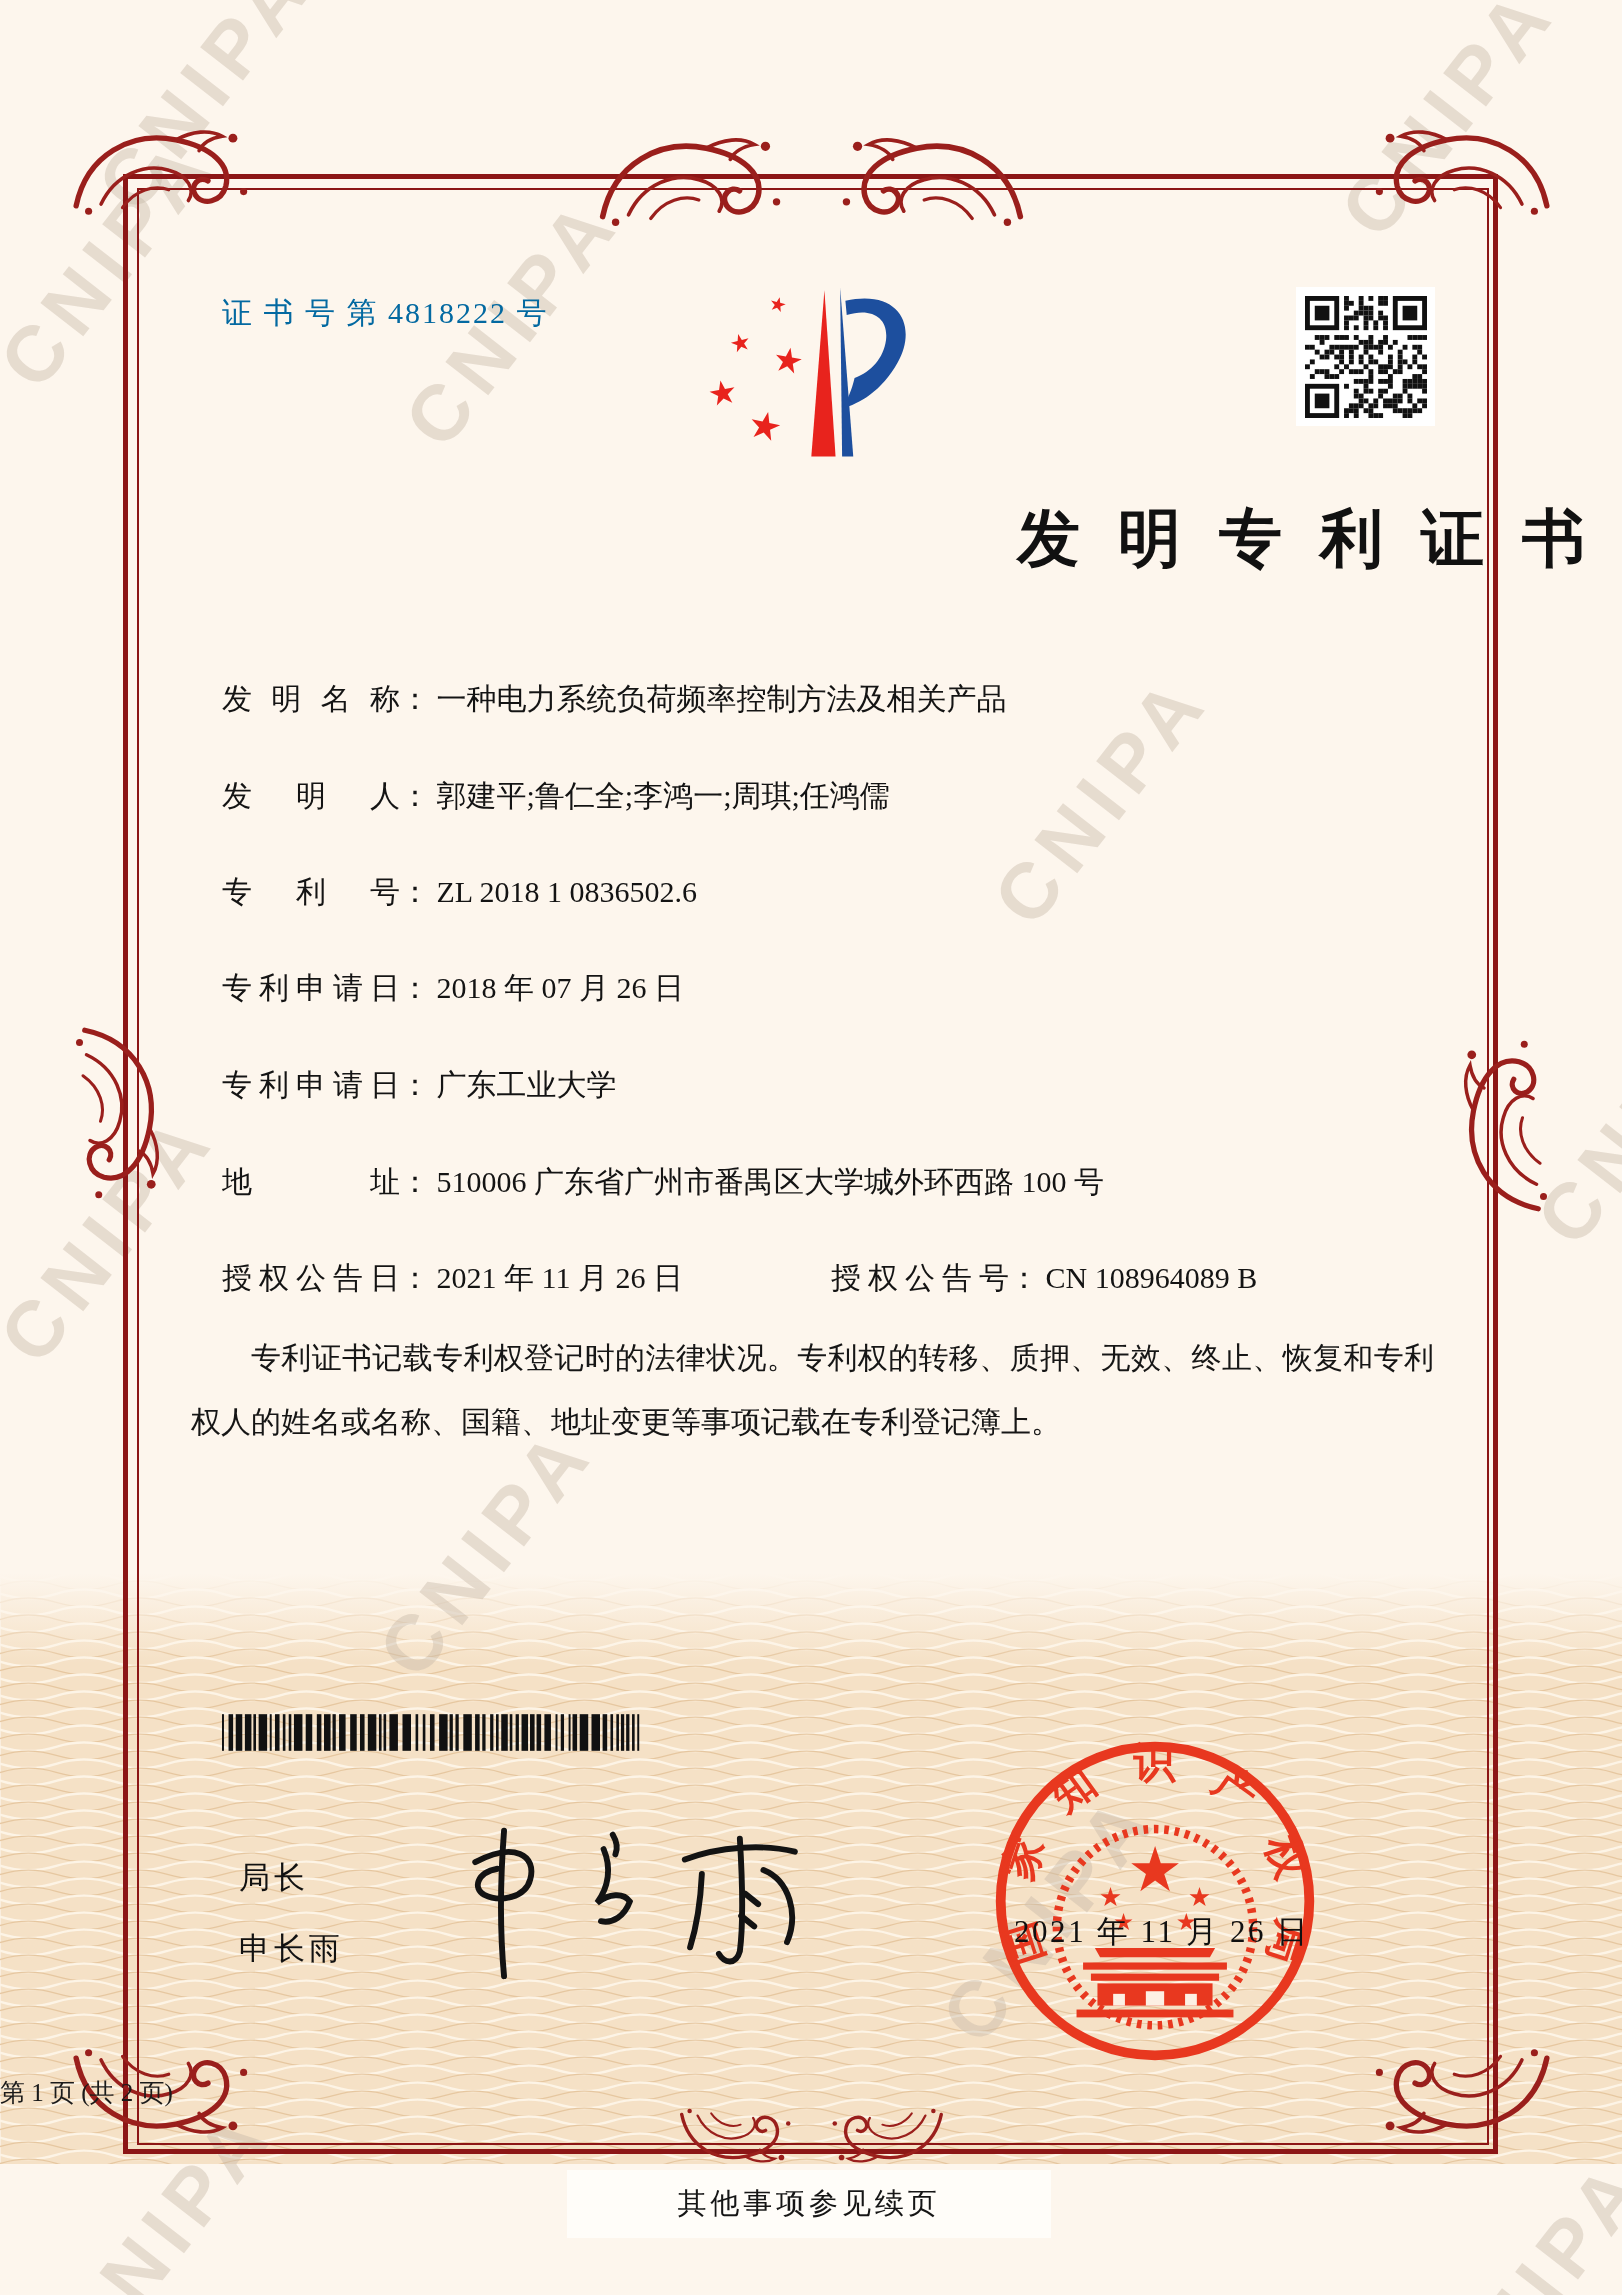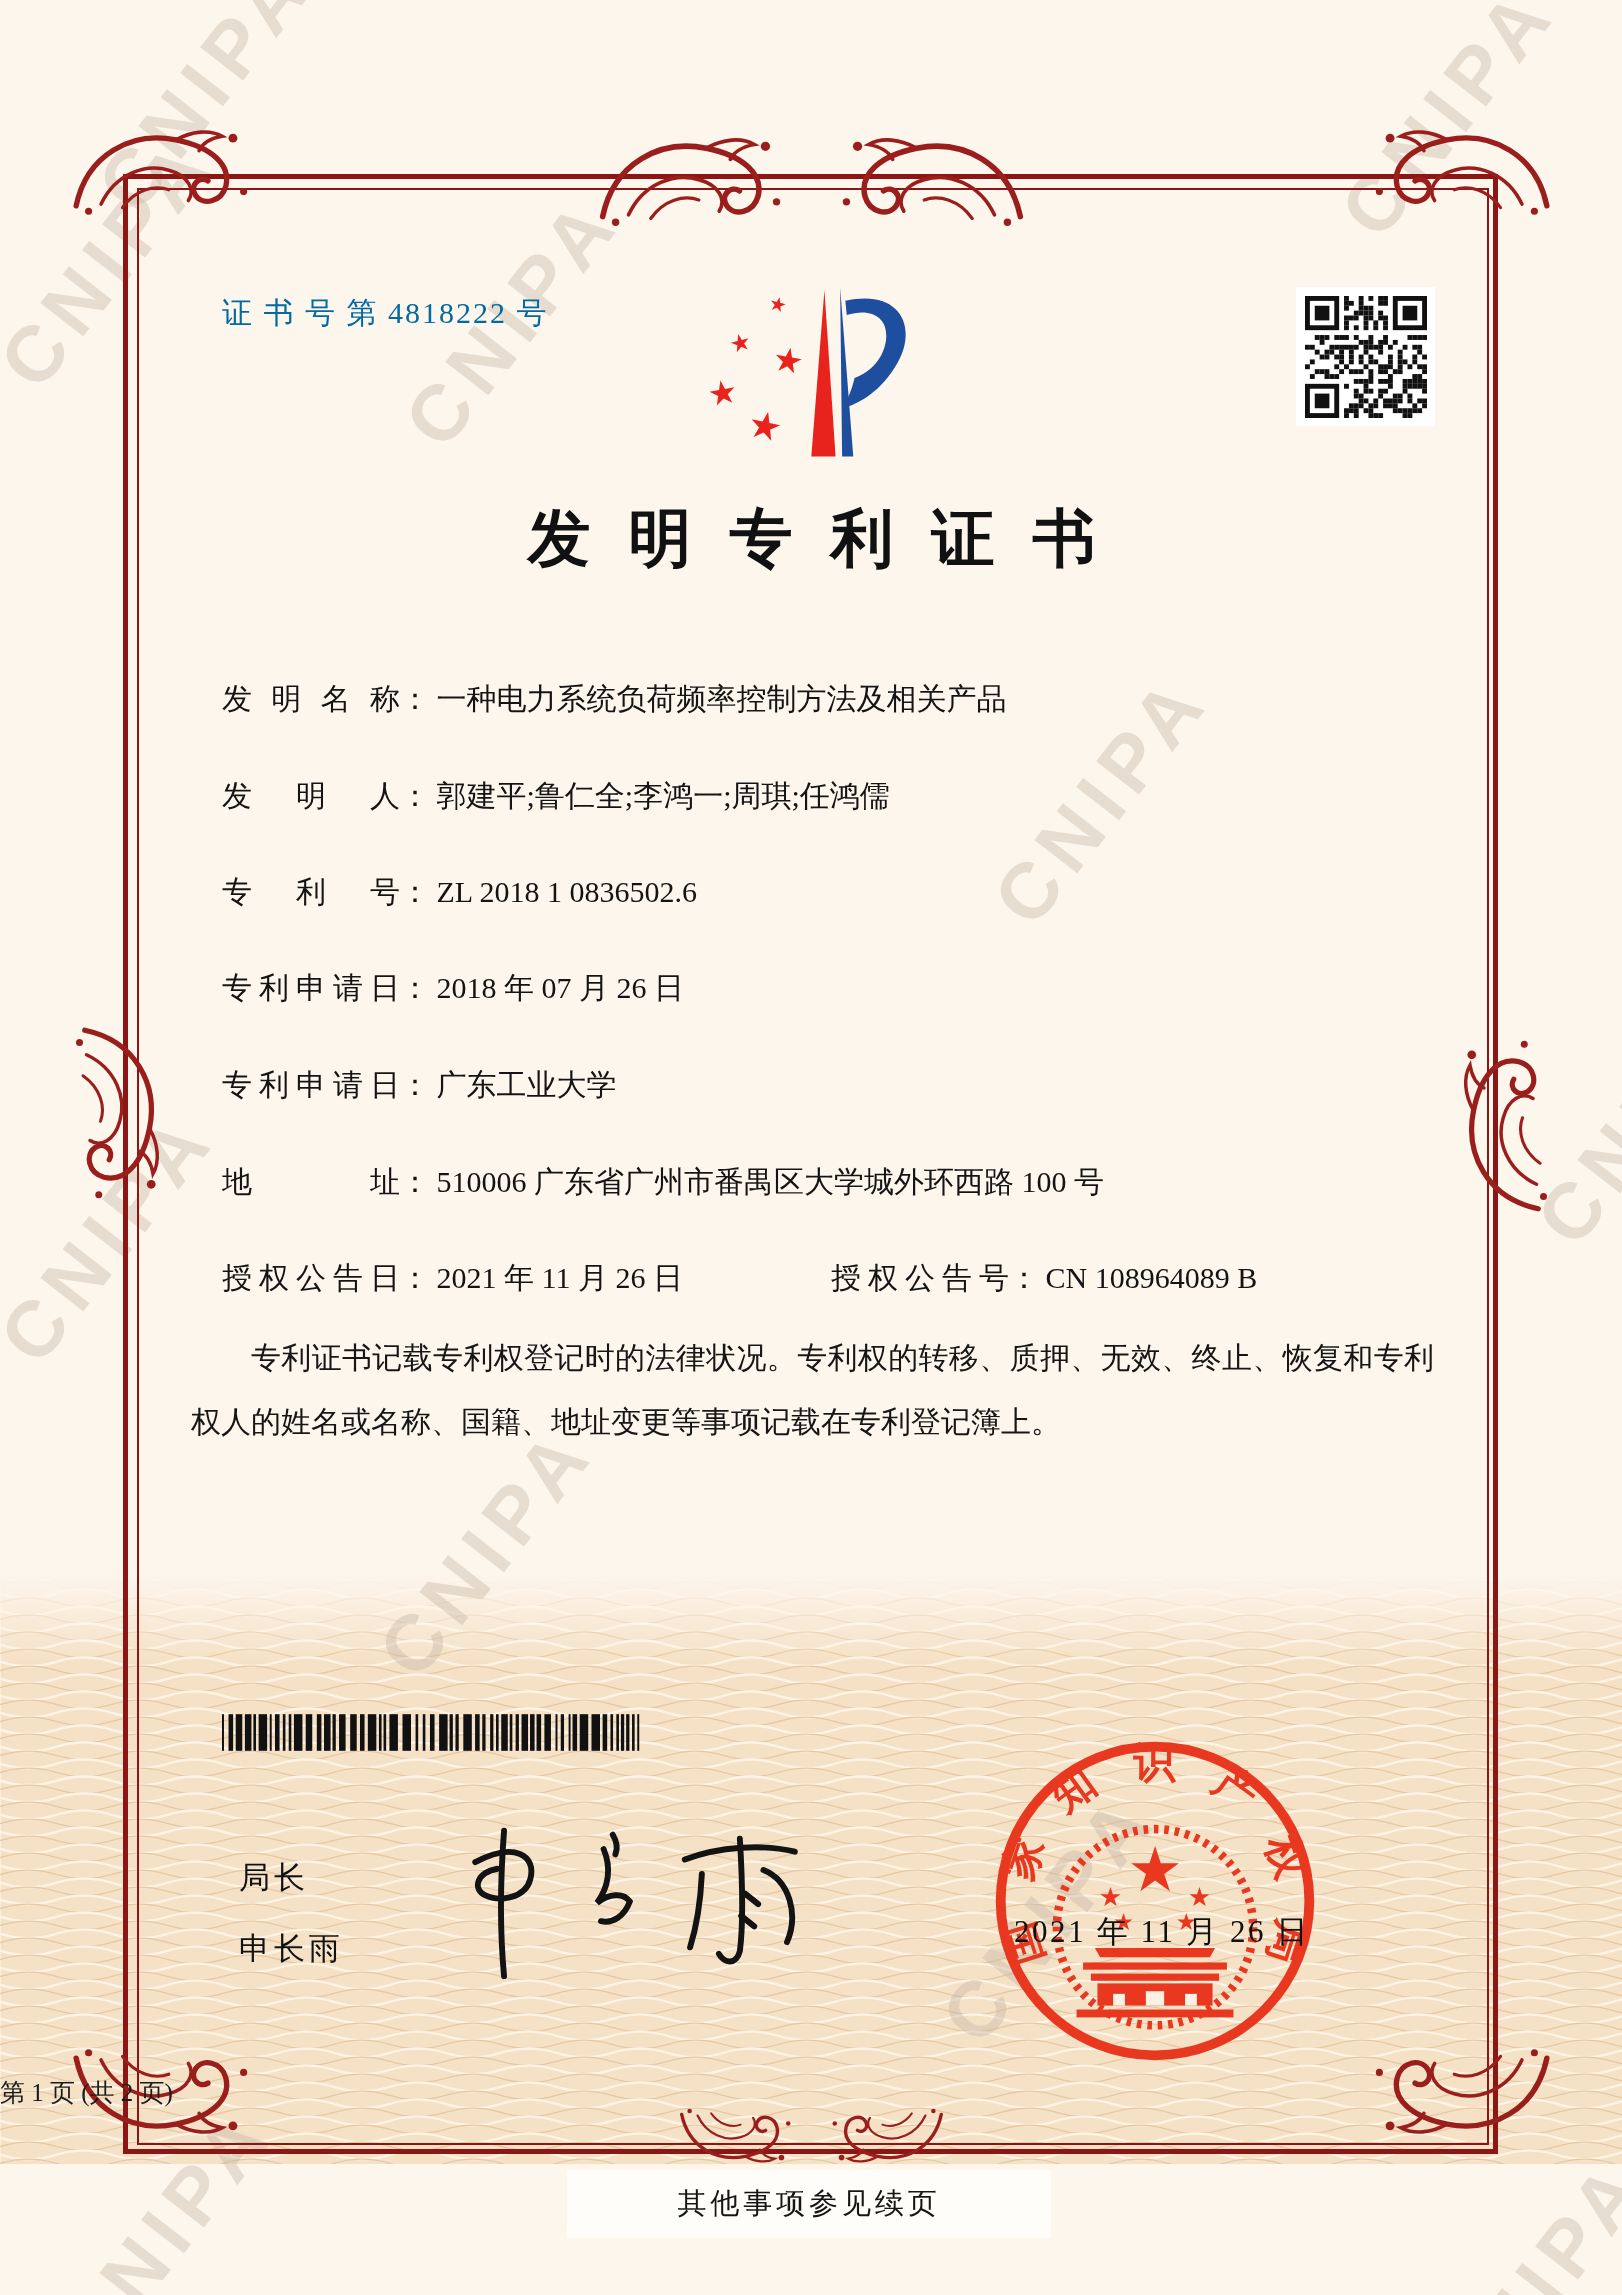--- a/index.html
+++ b/index.html
@@ -23,21 +23,21 @@
                border:2.6px solid #8c1616;z-index:3;}
   .orn{position:absolute;z-index:3;pointer-events:none;}
   .orn svg{width:100%;height:100%;}
 
   
   .cert-no{position:absolute;left:222px;top:293px;font-size:30px;color:#0369a1;z-index:4;letter-spacing:2px;}
   .logo{position:absolute;left:696px;top:281px;width:211px;height:182px;z-index:4;}
   .logo-star{position:absolute;color:#e8231d;line-height:1;z-index:4;}
   .qr{position:absolute;left:1296px;top:287px;width:139px;height:139px;background:#fff;z-index:4;}
   .qr svg{position:absolute;left:8.5px;top:8.5px;}
-  .title{position:absolute;left:0;top:496px;width:1623px;text-align:center;margin:0;
+  .title{position:absolute;left:0;top:496px;width:1623px;text-align:right;margin:0;
          font-size:63px;font-weight:bold;color:#111;letter-spacing:38px;text-indent:38px;z-index:4;}
 
   
   .field{position:absolute;left:222px;width:1217px;font-size:30px;color:#141414;z-index:4;white-space:nowrap;}
   .flabel{display:inline-block;width:178px;text-align:justify;text-align-last:justify;vertical-align:bottom;}
   .colon{margin-right:6.5px;}
   .gcell{position:absolute;left:609px;top:0;}
 
   
   .body-text{position:absolute;left:191px;top:1326px;width:1243px;z-index:4;

